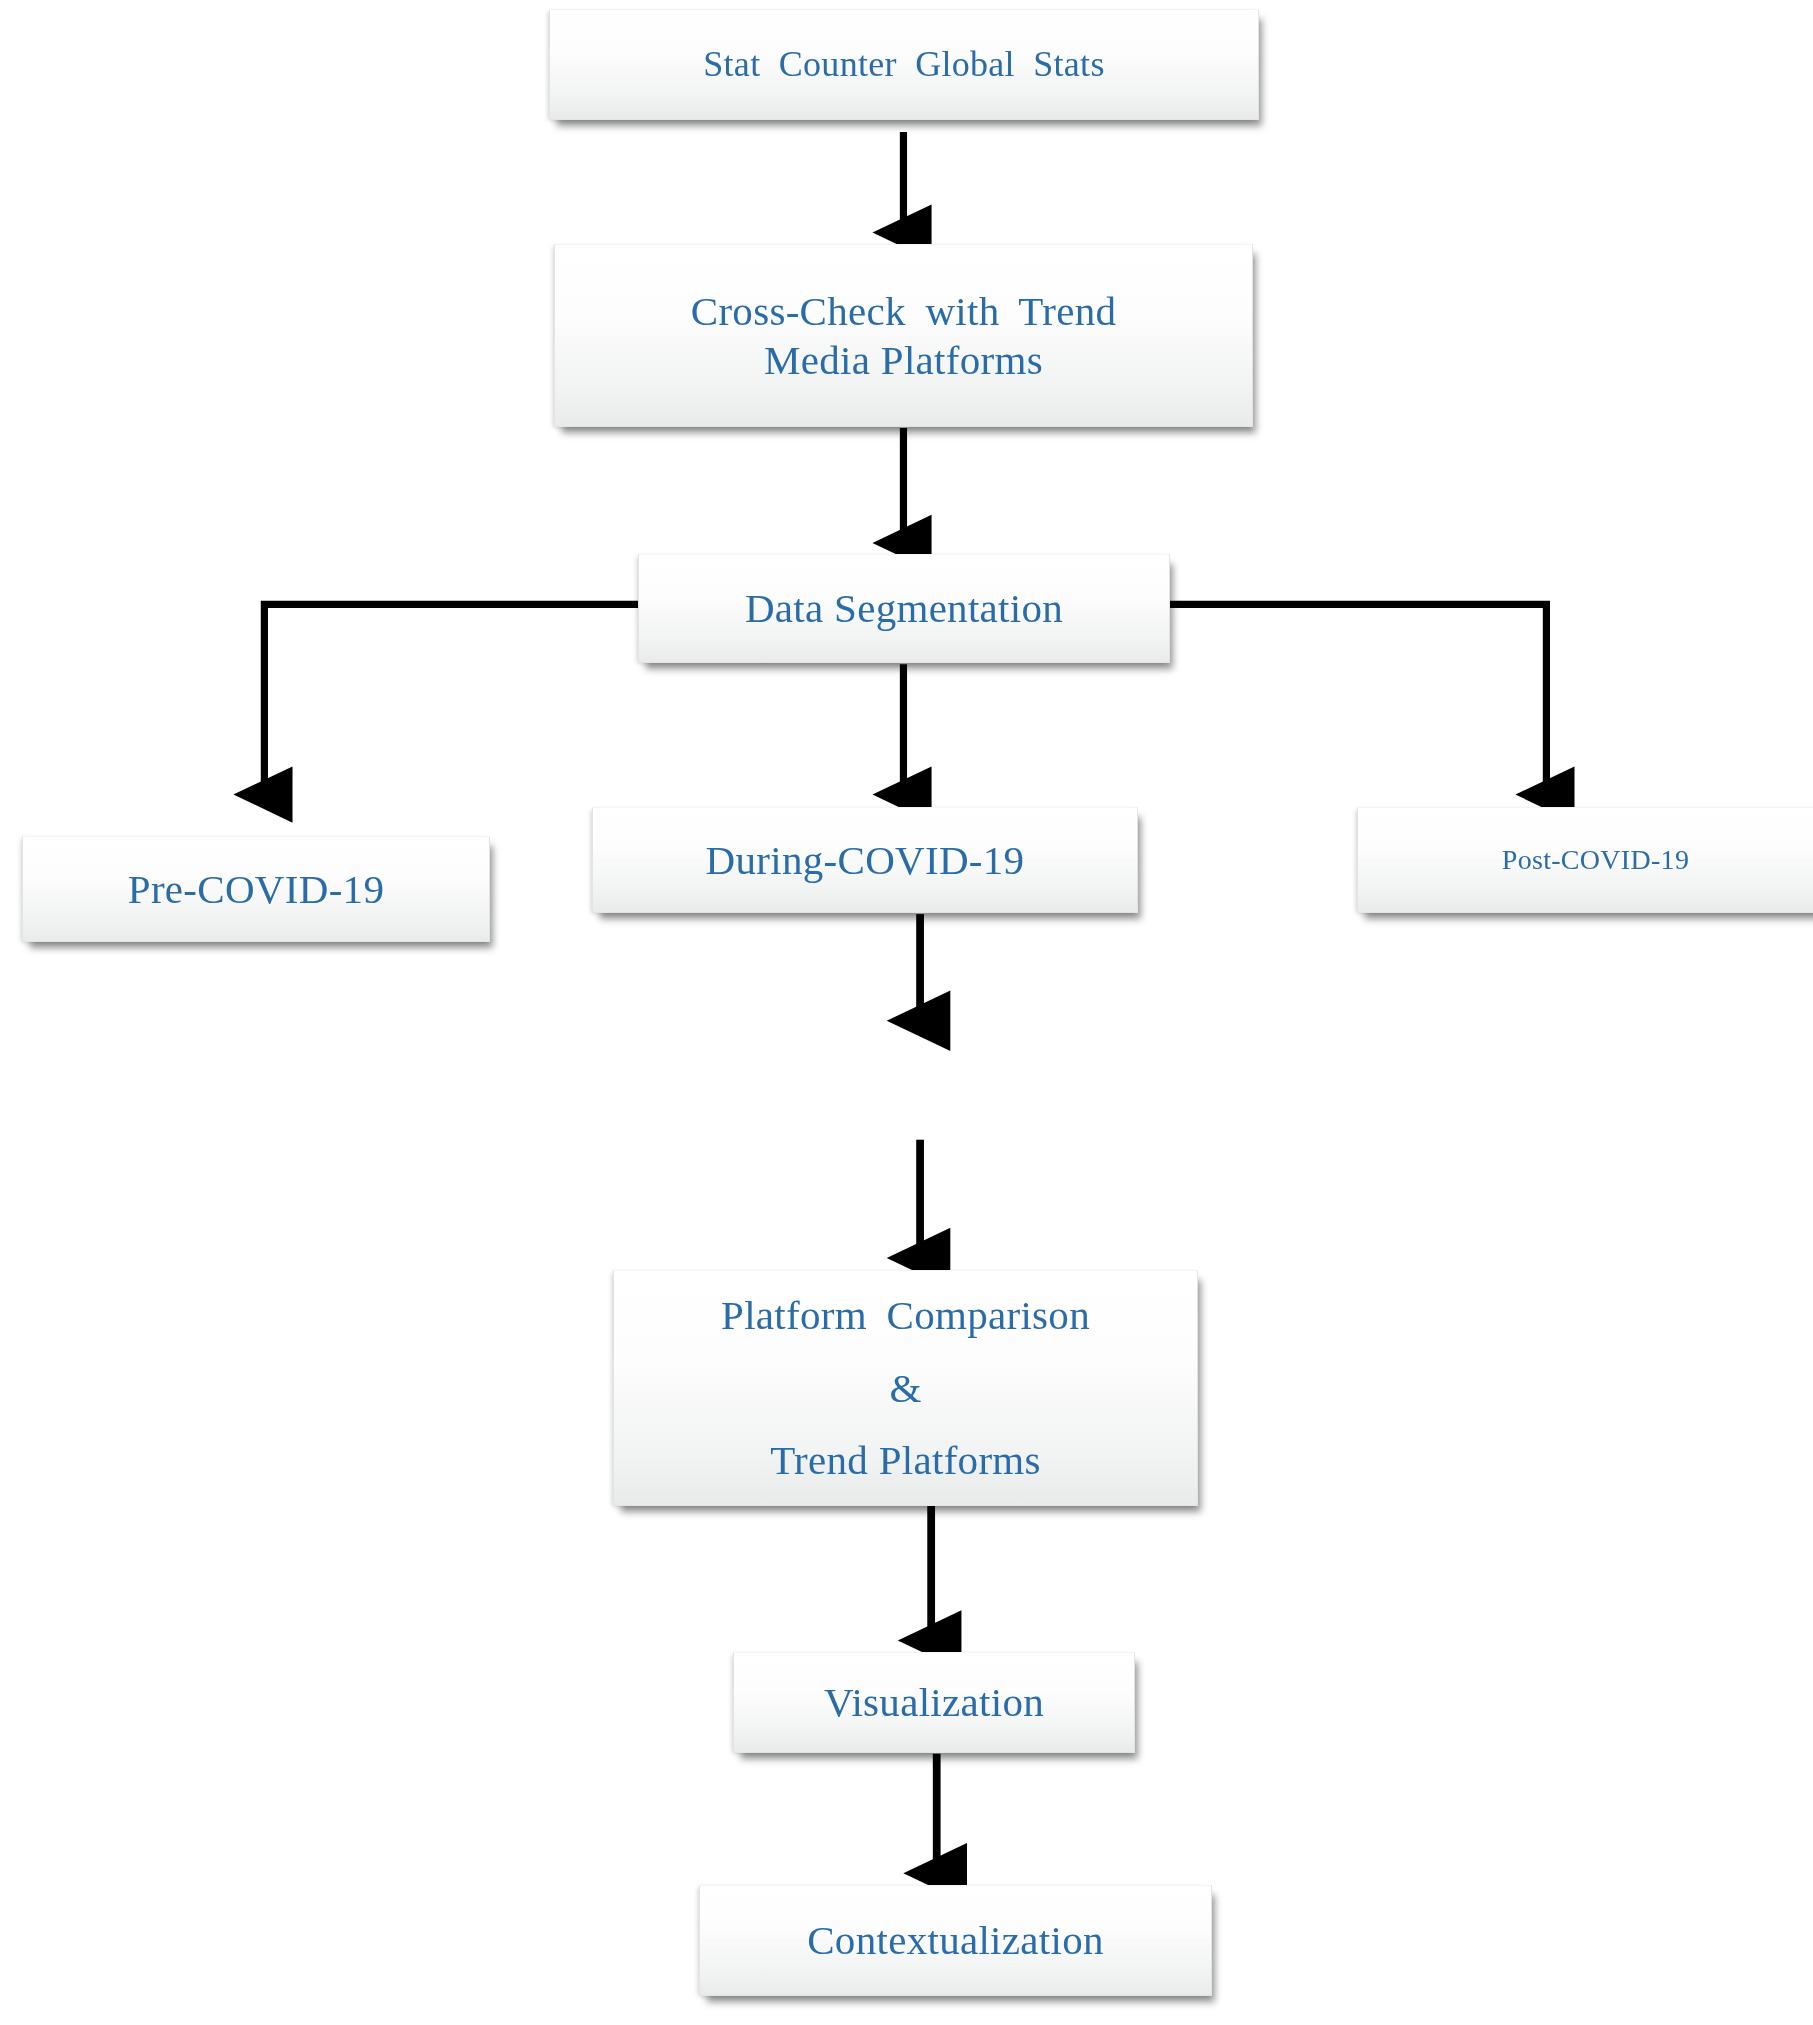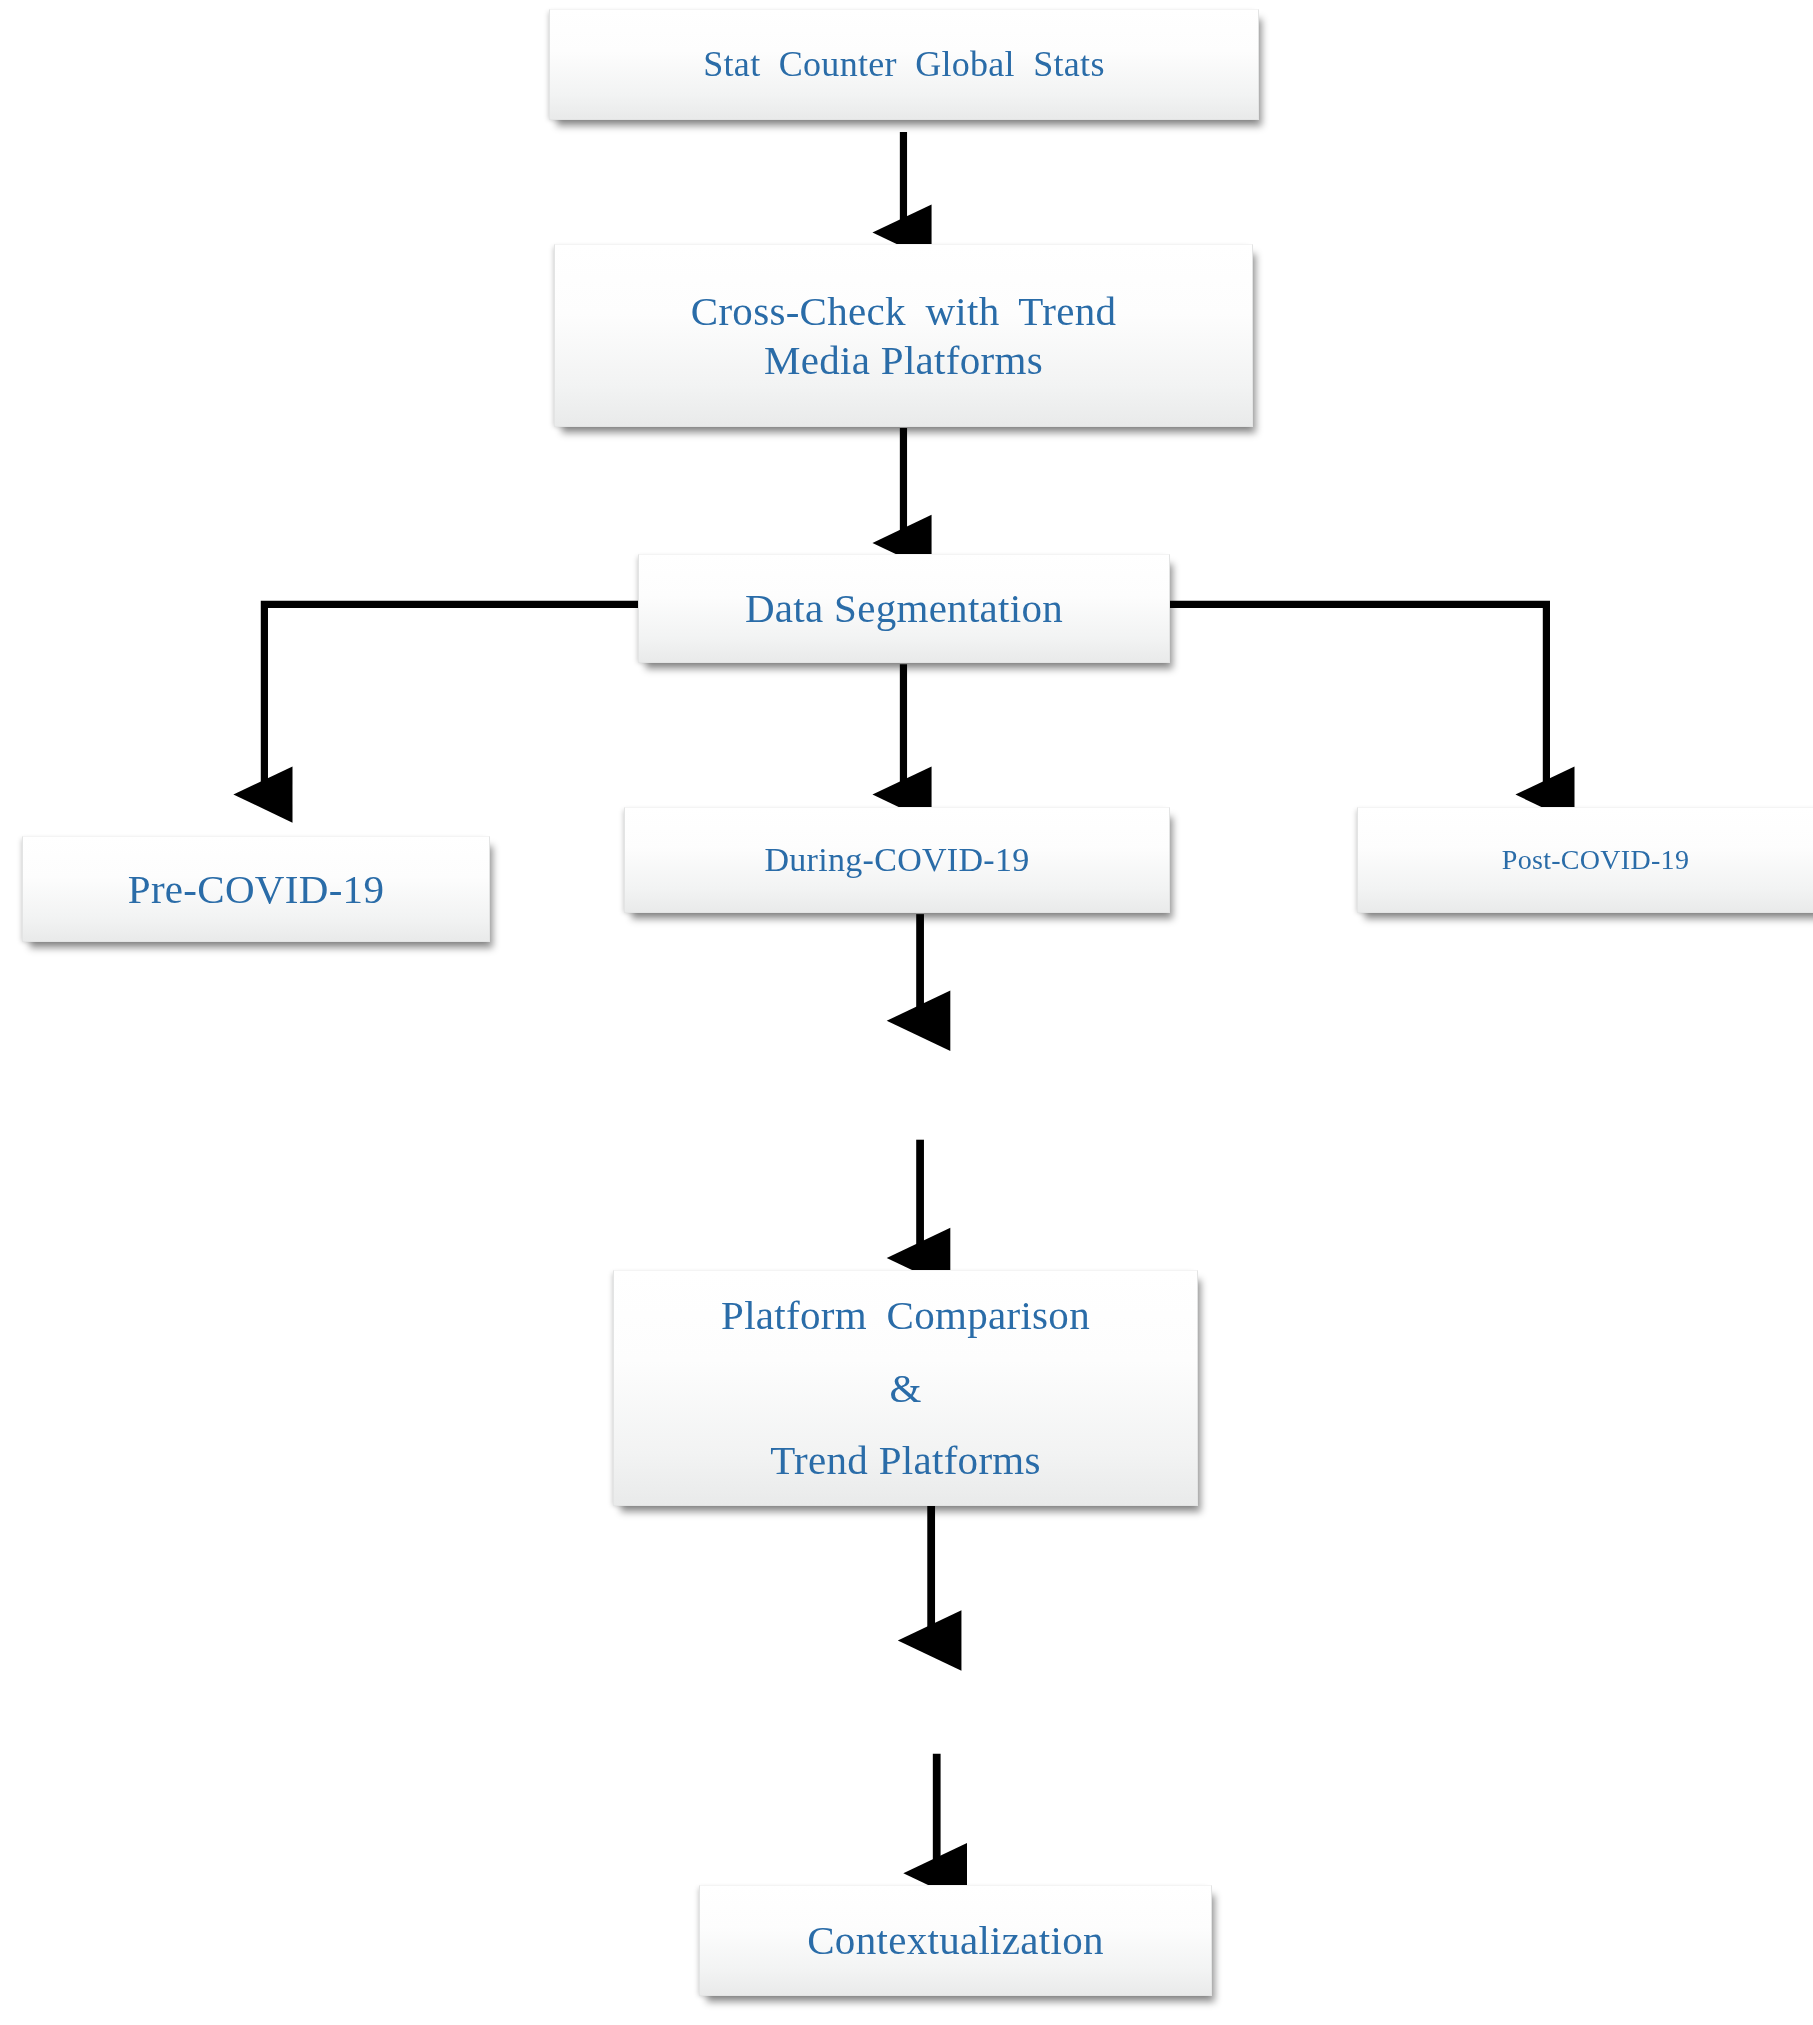--- a/index.html
+++ b/index.html
@@ -55,21 +55,21 @@
   .node .line {
     display: block;
     white-space: nowrap;
   }
 
   
   #node-statcounter   { left: 549px;  top: 9px;   width: 710px; height: 111px; font-size: 36px; }
   #node-crosscheck    { left: 554px; top: 244px;  width: 699px; height: 183px; font-size: 41px; }
   #node-datasegment   { left: 638px; top: 554px; width: 532px;  height: 109px; font-size: 41px; }
   #node-precovid      { left: 22px;   top: 836px; width: 468px;  height: 106px; font-size: 41px; }
-  #node-duringcovid   { left: 624px; top: 807px; width: 546px;  height: 106px; font-size: 34px; }
+  #node-duringcovid   { left: 592px; top: 807px; width: 546px;  height: 106px; font-size: 41px; }
   #node-postcovid     { left: 1357px; top: 807px; width: 477px;  height: 106px; font-size: 28px; }
   #node-comparative   { left: 613px; top: 1032px; width: 582px; height: 106px; font-size: 41px; }
   #node-platform      { left: 613px; top: 1270px; width: 585px; height: 236px; font-size: 41px; gap: 24px; }
   #node-visualization { left: 733px; top: 1652px; width: 402px;  height: 101px; font-size: 41px; }
   #node-contextual    { left: 699px; top: 1885px; width: 513px;  height: 111px; font-size: 41px; font-family: Liberation Serif, serif; }
 
   
   .wide-words { word-spacing: 9px; }
   .amp-line   { word-spacing: 0; }
 </style>
@@ -147,19 +147,22 @@
     <span class="line">Post-COVID-19</span>
   </div>
 
 
   <div class="node" id="node-platform">
     <span class="line wide-words">Platform  Comparison</span>
     <span class="line amp-line">&amp;</span>
     <span class="line">Trend Platforms</span>
   </div>
 
+  <div class="node" id="node-visualization">
+    <span class="line">Visualization</span>
+  </div>
 
   <div class="node" id="node-contextual">
     <span class="line">Contextualization</span>
   </div>
 
 </div>
 
 
 </body></html>

